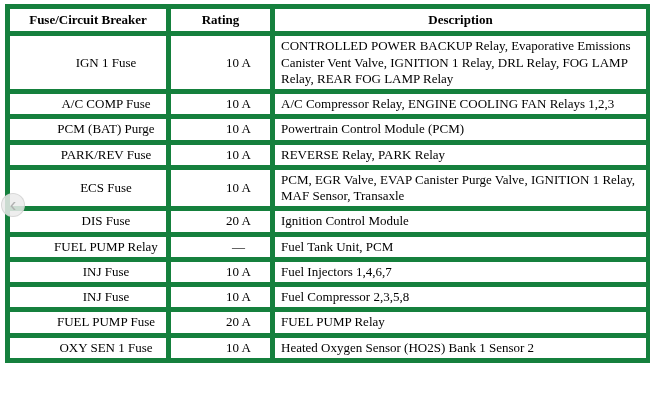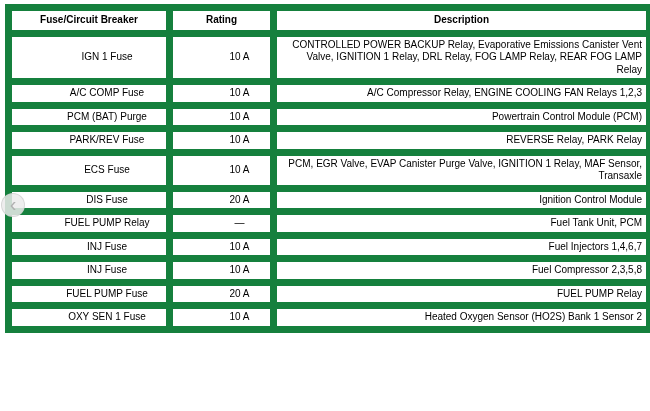--- a/index.html
+++ b/index.html
@@ -21,37 +21,38 @@
   table.fuse-table {
     position: absolute;
     left: 5px;
     top: 4px;
     width: 641px;
     border-collapse: collapse;
     border: 2px solid #000000;
     table-layout: fixed;
   }
   .fuse-table th, .fuse-table td {
-    border: 7px solid #15803d;
-    font-size: 10px;
+    border: 5px solid #15803d;
+    font-size: 13px;
     line-height: 1.25;
     padding: 2px 4px;
     vertical-align: middle;
     overflow: hidden;
+    font-family: Liberation Serif, serif;
   }
   .fuse-table th {
     font-weight: bold;
     text-align: center;
     padding: 3px 4px;
   }
   col.c-fuse   { width: 161px; }
   col.c-rating { width: 104px; }
   col.c-desc   { width: 376px; }
   td.cell-fuse, td.cell-rating { text-align: center; padding-left: 40px; }
-  td.cell-desc { text-align: right; padding-left: 6px; }
+  td.cell-desc { text-align: left; padding-left: 6px; }
   .nav-prev {
     position: absolute;
     left: 1px;
     top: 193px;
     width: 24px;
     height: 24px;
     border-radius: 50%;
     background: rgba(235, 235, 235, 0.85);
     border: 1px solid rgba(200, 200, 200, 0.6);
     color: #b0b0b0;

